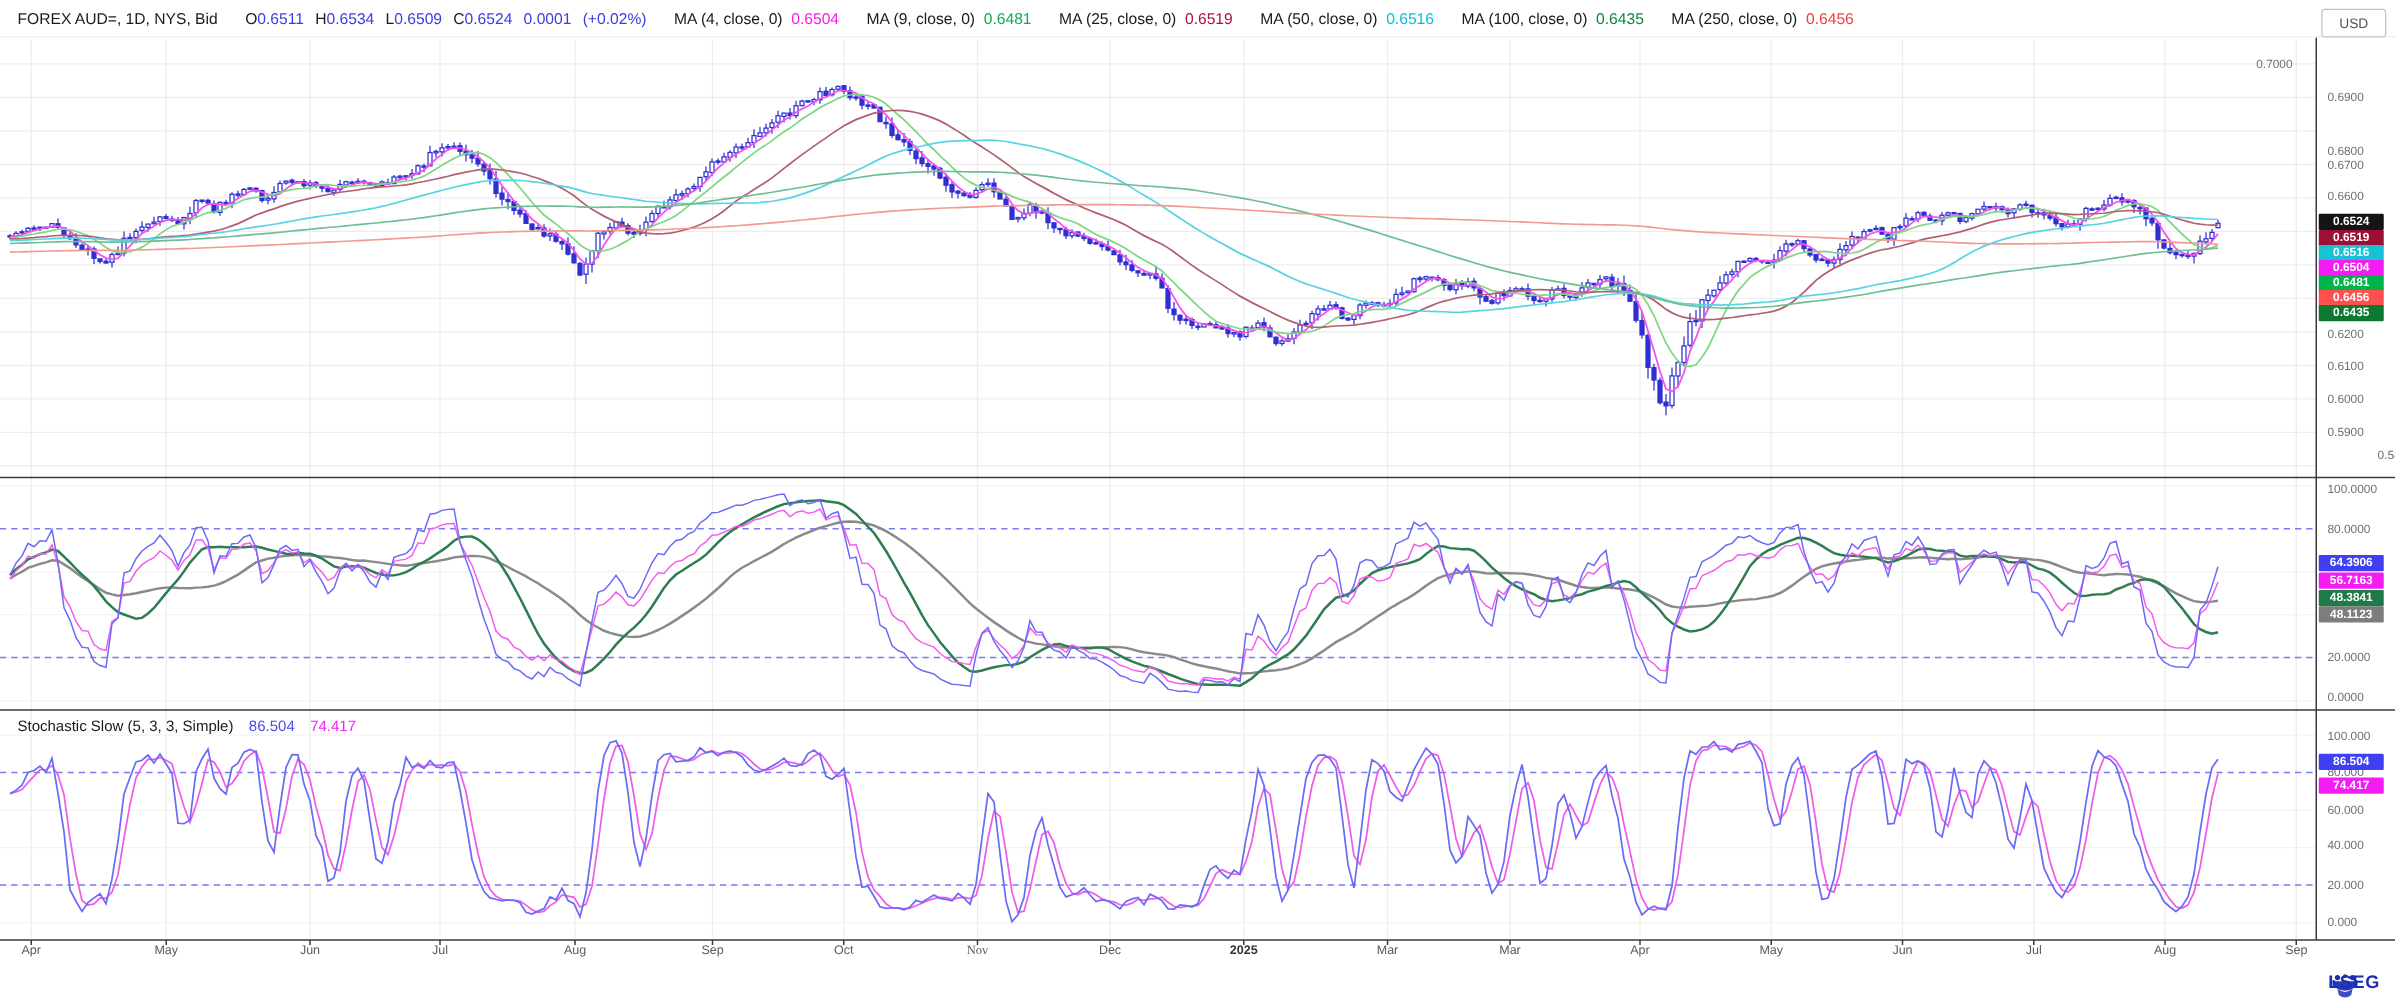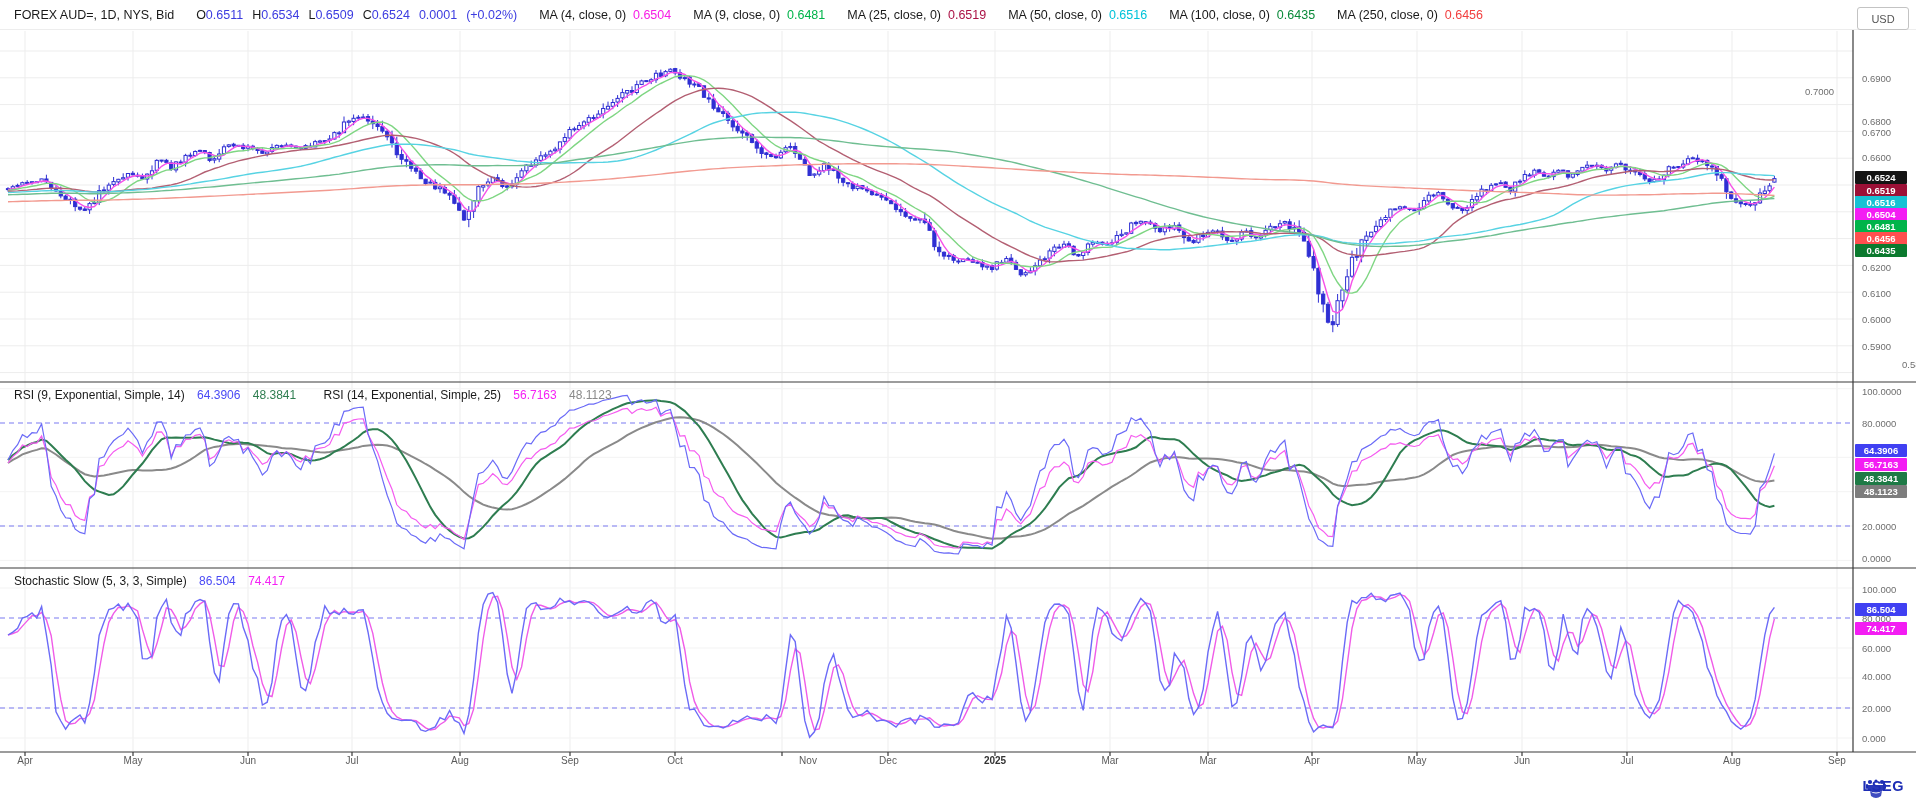--- a/index.html
+++ b/index.html
@@ -865,37 +865,29 @@
         <line x1="1208" y1="752" x2="1208" y2="756"></line>
         <line x1="1312" y1="752" x2="1312" y2="756"></line>
         <line x1="1417" y1="752" x2="1417" y2="756"></line>
         <line x1="1522" y1="752" x2="1522" y2="756"></line>
         <line x1="1627" y1="752" x2="1627" y2="756"></line>
         <line x1="1732" y1="752" x2="1732" y2="756"></line>
         <line x1="1837" y1="752" x2="1837" y2="756"></line>
       </g>
     </svg>
 
-  <div class="paneLegend" style="top:388px;">
-    <span>RSI (9, Exponential, Simple, 14)</span>
-    <span id="rsiV1" style="color: rgb(74, 74, 245);">64.3906</span>
-    <span id="rsiV1s" class="lggap" style="color: rgb(46, 125, 80);">48.3841</span>
-    <span>RSI (14, Exponential, Simple, 25)</span>
-    <span id="rsiV2" style="color: rgb(245, 32, 245);">56.7163</span>
-    <span id="rsiV2s" style="color: rgb(138, 138, 138);">48.1123</span>
-  </div>
 
   <div class="paneLegend" style="top:574px;">
     <span>Stochastic Slow (5, 3, 3, Simple)</span>
     <span id="stK" style="color: rgb(74, 74, 245);">86.504</span>
     <span id="stD" style="color: rgb(245, 32, 245);">74.417</span>
   </div>
 
   <div id="axisLabels">
-      <div class="axLabel" style="left: 1805px; top: 46px; margin-top: 40px;">0.7000</div>
+      <div class="axLabel" style="left: 1805px; top: 46px;">0.7000</div>
       <div class="axLabel" style="left: 1862px; top: 73px;">0.6900</div>
       <div class="axLabel" style="left: 1862px; top: 116px;">0.6800</div>
       <div class="axLabel" style="left: 1862px; top: 127px;">0.6700</div>
       <div class="axLabel" style="left: 1862px; top: 152px;">0.6600</div>
       <div class="axLabel" style="left: 1862px; top: 262px;">0.6200</div>
       <div class="axLabel" style="left: 1862px; top: 288px;">0.6100</div>
       <div class="axLabel" style="left: 1862px; top: 314px;">0.6000</div>
       <div class="axLabel" style="left: 1862px; top: 341px;">0.5900</div>
       <div class="axLabel" style="left: 1862px; top: 359px; margin-left: 40px;">0.5800</div>
       <div class="axLabel" style="left: 1862px; top: 386px;">100.0000</div>
@@ -925,21 +917,21 @@
       <div class="badge" style="top: 621.5px; background: rgb(243, 29, 243);">74.417</div>
     </div>
   <div class="months" id="months">
       <div class="mLabel" style="left: 25px;">Apr</div>
       <div class="mLabel" style="left: 133px;">May</div>
       <div class="mLabel" style="left: 248px;">Jun</div>
       <div class="mLabel" style="left: 352px;">Jul</div>
       <div class="mLabel" style="left: 460px;">Aug</div>
       <div class="mLabel" style="left: 570px;">Sep</div>
       <div class="mLabel" style="left: 675px;">Oct</div>
-      <div class="mLabel" style="left: 808px;">Nov</div>
+      <div class="mLabel" style="left: 782px; font-family: Liberation Serif, serif;">Nov</div>
       <div class="mLabel" style="left: 888px;">Dec</div>
       <div class="mLabel mBold" style="left: 995px;">2025</div>
       <div class="mLabel" style="left: 1110px;">Mar</div>
       <div class="mLabel" style="left: 1208px;">Mar</div>
       <div class="mLabel" style="left: 1312px;">Apr</div>
       <div class="mLabel" style="left: 1417px;">May</div>
       <div class="mLabel" style="left: 1522px;">Jun</div>
       <div class="mLabel" style="left: 1627px;">Jul</div>
       <div class="mLabel" style="left: 1732px;">Aug</div>
       <div class="mLabel" style="left: 1837px;">Sep</div>

